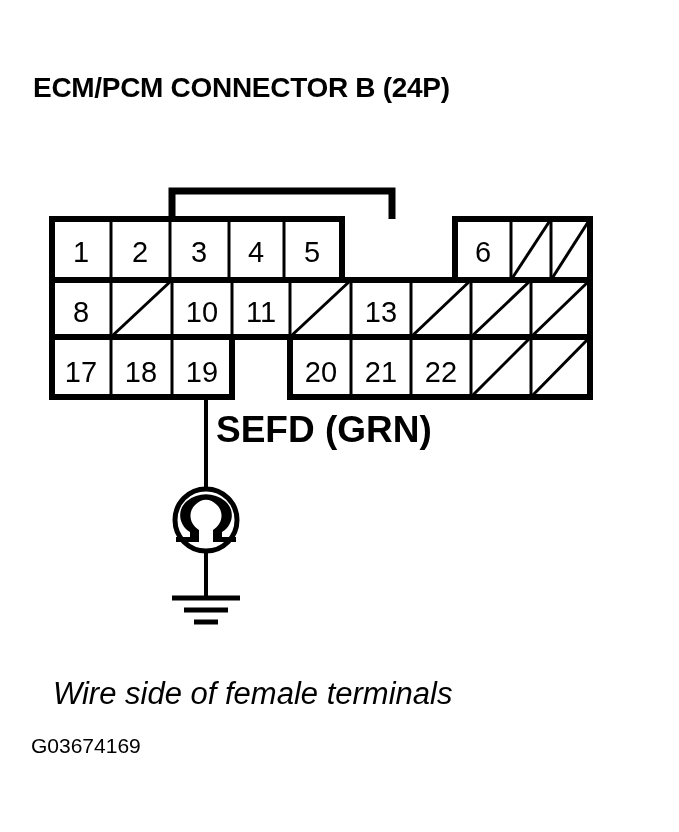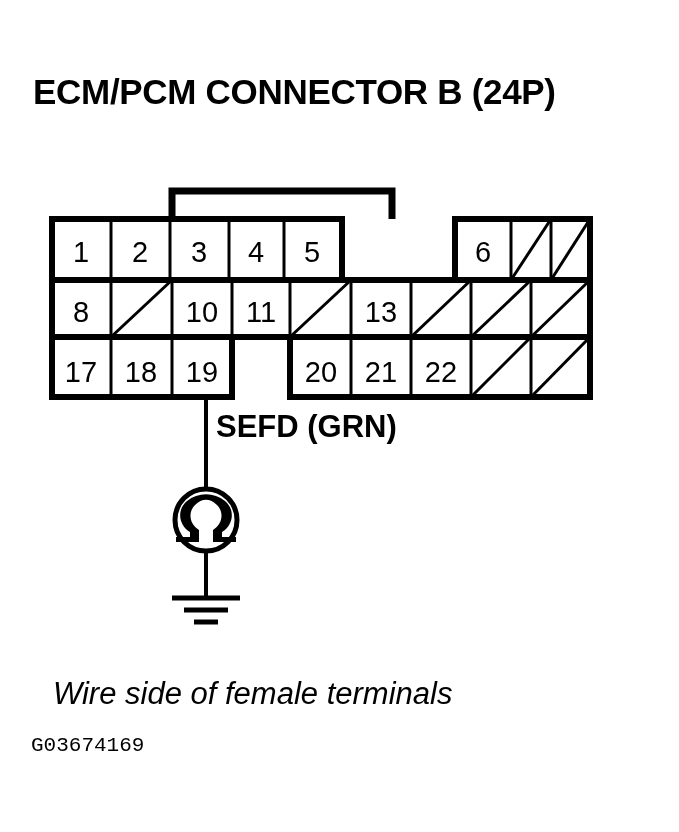--- a/index.html
+++ b/index.html
@@ -13,21 +13,21 @@
     position: relative;
     font-family: "Liberation Sans", sans-serif;
     color: #000000;
     overflow: hidden;
   }
 
   #diagram-title {
     position: absolute;
     left: 33px;
     top: 72px;
-    font-size: 35px;
+    font-size: 28px;
     font-weight: bold;
     letter-spacing: -0.3px;
     white-space: nowrap;
   }
 
   #connector-figure {
     position: absolute;
     left: 0;
     top: 0;
   }
@@ -35,41 +35,40 @@
   .cell-label {
     font-family: "Liberation Sans", sans-serif;
     font-size: 29px;
     fill: #000000;
   }
 
   #wire-label {
     position: absolute;
     left: 216px;
     top: 409px;
-    font-size: 31px;
+    font-size: 37px;
     font-weight: bold;
     white-space: nowrap;
   }
 
   #caption {
     position: absolute;
     left: 53px;
     top: 676px;
     font-size: 31px;
     white-space: nowrap;
     font-style: italic;
   }
 
   #figure-id {
     position: absolute;
     left: 31px;
     top: 734px;
     font-size: 21px;
     white-space: nowrap;
-    font-family: Liberation Mono, monospace;
   }
 </style>
 </head>
 <body>
 
 <div id="diagram-title">ECM/PCM CONNECTOR B (24P)</div>
 
 <svg id="connector-figure" width="679" height="832" viewBox="0 0 679 832">
 
   <g>

